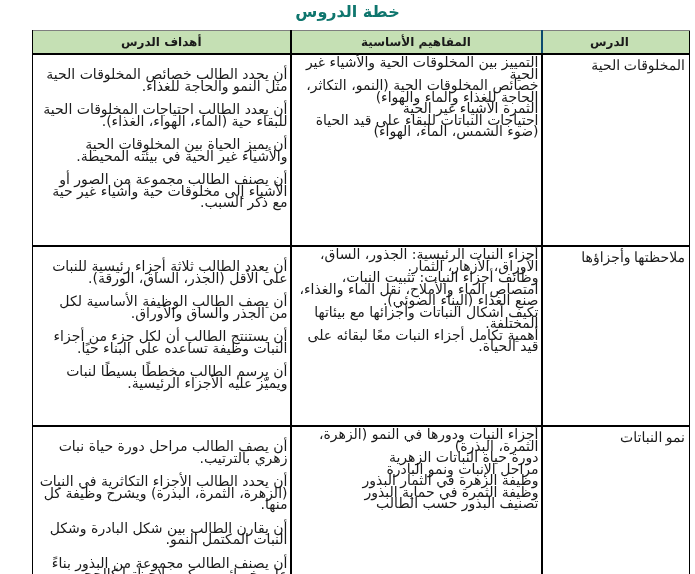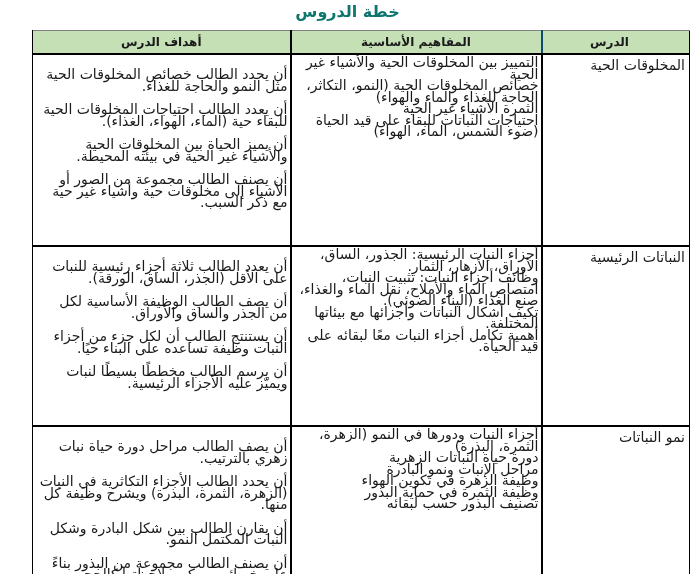--- a/index.html
+++ b/index.html
@@ -54,21 +54,21 @@
     .tbl th.lesson-h { text-align: right; padding-right: 60px; margin-left: 12px; }
     .tbl td {
       font-size: 14px;
       line-height: 11.5px;
     }
     .tbl tr.row td { border-bottom: 2px solid #000; }
     .tbl tr.row.last td { border-bottom: 1px solid #000; }
     .col-lesson { width: 148px; }
     .col-concepts { width: 251px; }
     .col-goals { width: 258px; }
-    td.lesson { padding-top: 5px; padding-right: 4px; }
+    td.lesson { padding-top: 5px; padding-right: 4px; font-family: Liberation Serif, serif; }
     td.concepts { padding-top: 2px; border-left: 2px solid #000; border-right: 2px solid #000; }
     td.goals { padding-top: 14px; padding-left: 5px; }
     .goal { margin: 0 0 12px 0; }
     .goal:last-child { margin-bottom: 0; }
     .concept { margin: 0; }
     .row1 td { height: 176px; }
     .row2 td { height: 164px; border-radius: 19px; }
     .row3 td { height: 168px; }
   </style>
 </head>
@@ -101,44 +101,44 @@
       </td>
       <td class="goals">
         <p class="goal">أن يحدد الطالب خصائص المخلوقات الحية مثل النمو والحاجة للغذاء.</p>
         <p class="goal">أن يعدد الطالب احتياجات المخلوقات الحية للبقاء حية (الماء، الهواء، الغذاء).</p>
         <p class="goal">أن يميز الحياة بين المخلوقات الحية والأشياء غير الحية في بيئته المحيطة.</p>
         <p class="goal">أن يصنف الطالب مجموعة من الصور أو الأشياء إلى مخلوقات حية وأشياء غير حية مع ذكر السبب.</p>
       </td>
     </tr>
 
     <tr class="row row2">
-      <td class="lesson">النباتات الرئيسية</td>
+      <td class="lesson">ملاحظتها وأجزاؤها</td>
       <td class="concepts">
         <p class="concept">أجزاء النبات الرئيسية: الجذور، الساق، الأوراق، الأزهار، الثمار.</p>
         <p class="concept">وظائف أجزاء النبات: تثبيت النبات، امتصاص الماء والأملاح، نقل الماء والغذاء، صنع الغذاء (البناء الضوئي).</p>
         <p class="concept">تكيف أشكال النباتات وأجزائها مع بيئاتها المختلفة.</p>
         <p class="concept">أهمية تكامل أجزاء النبات معًا لبقائه على قيد الحياة.</p>
       </td>
       <td class="goals">
         <p class="goal">أن يعدد الطالب ثلاثة أجزاء رئيسية للنبات على الأقل (الجذر، الساق، الورقة).</p>
         <p class="goal">أن يصف الطالب الوظيفة الأساسية لكل من الجذر والساق والأوراق.</p>
         <p class="goal">أن يستنتج الطالب أن لكل جزء من أجزاء النبات وظيفة تساعده على البناء حيًا.</p>
         <p class="goal">أن يرسم الطالب مخططًا بسيطًا لنبات ويميّز عليه الأجزاء الرئيسية.</p>
       </td>
     </tr>
 
     <tr class="row row3 last">
       <td class="lesson">نمو النباتات</td>
       <td class="concepts">
         <p class="concept">أجزاء النبات ودورها في النمو (الزهرة، الثمرة، البذرة)</p>
         <p class="concept">دورة حياة النباتات الزهرية</p>
         <p class="concept">مراحل الإنبات ونمو البادرة</p>
-        <p class="concept">وظيفة الزهرة في تكوين الهواء</p>
+        <p class="concept">وظيفة الزهرة في الثمار البذور</p>
         <p class="concept">وظيفة الثمرة في حماية البذور</p>
-        <p class="concept">تصنيف البذور حسب لبقائه</p>
+        <p class="concept">تصنيف البذور حسب الطالب</p>
       </td>
       <td class="goals">
         <p class="goal">أن يصف الطالب مراحل دورة حياة نبات زهري بالترتيب.</p>
         <p class="goal">أن يحدد الطالب الأجزاء التكاثرية في النبات (الزهرة، الثمرة، البذرة) ويشرح وظيفة كل منها.</p>
         <p class="goal">أن يقارن الطالب بين شكل البادرة وشكل النبات المكتمل النمو.</p>
         <p class="goal">أن يصنف الطالب مجموعة من البذور بناءً على خصائص يمكن ملاحظتها كالحجم والشكل واللون.</p>
       </td>
     </tr>
   </tbody>
 </table>

